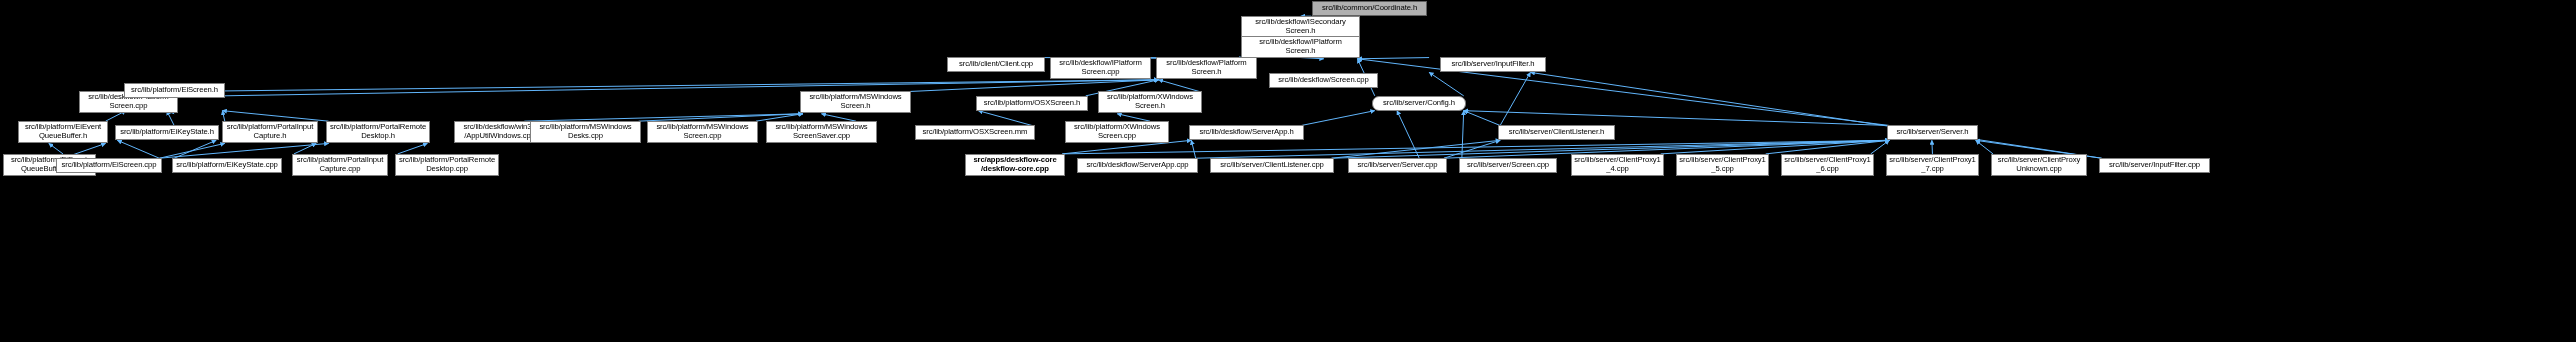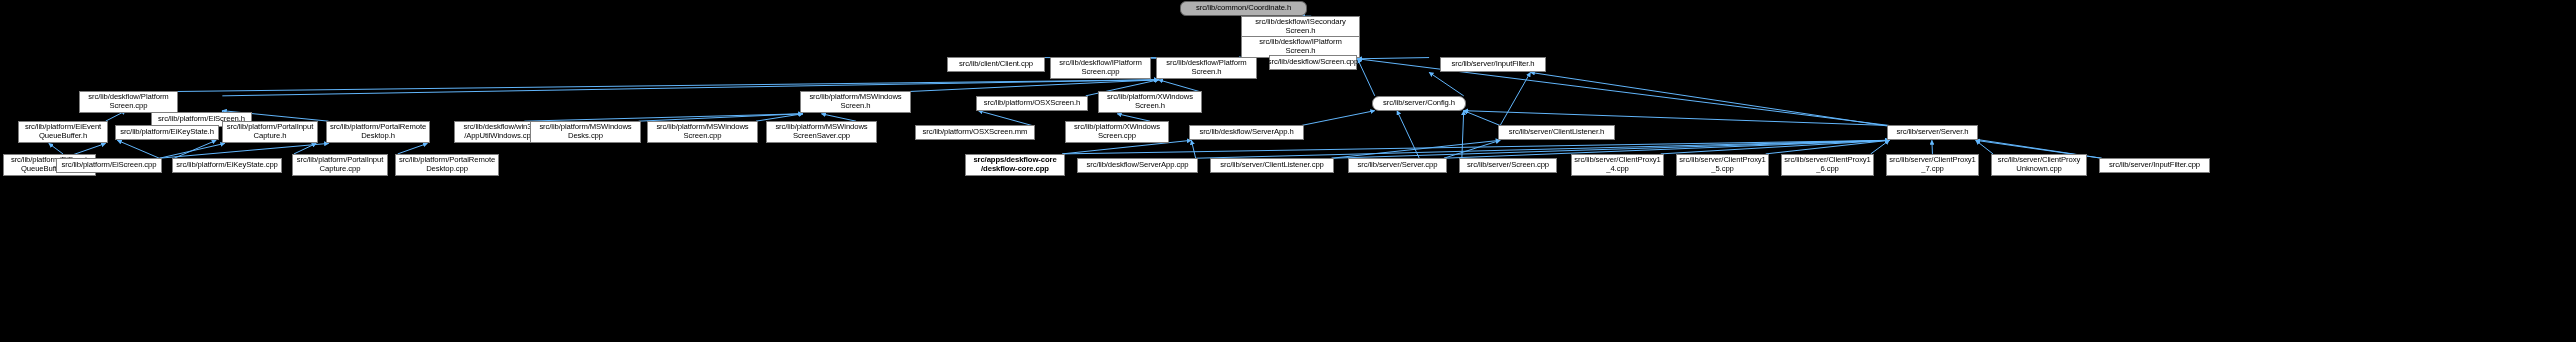--- a/index.html
+++ b/index.html
@@ -105,35 +105,35 @@
       <line x1="2338" y1="256" x2="3059" y2="227" stroke="#63b8ff" stroke-width="1.6" marker-end="url(#arrow)"></line>
       <line x1="2689" y1="249" x2="3059" y2="227" stroke="#63b8ff" stroke-width="1.6" marker-end="url(#arrow)"></line>
       <line x1="2859" y1="249" x2="3059" y2="227" stroke="#63b8ff" stroke-width="1.6" marker-end="url(#arrow)"></line>
       <line x1="3029" y1="249" x2="3059" y2="227" stroke="#63b8ff" stroke-width="1.6" marker-end="url(#arrow)"></line>
       <line x1="3129" y1="249" x2="3128" y2="227" stroke="#63b8ff" stroke-width="1.6" marker-end="url(#arrow)"></line>
       <line x1="3227" y1="249" x2="3199" y2="227" stroke="#63b8ff" stroke-width="1.6" marker-end="url(#arrow)"></line>
       <line x1="3403" y1="256" x2="3199" y2="227" stroke="#63b8ff" stroke-width="1.6" marker-end="url(#arrow)"></line>
       <line x1="1720" y1="249" x2="3059" y2="227" stroke="#63b8ff" stroke-width="1.6" marker-end="url(#arrow)"></line>
     </svg>
   <div id="nodes-layer">
-      <div class="node root" style="left: 1180px; top: 1.2px; width: 127px; height: 15px; border-radius: 6px;">src/lib/common/Coordinate.h</div>
+      <div class="node root" style="left: 1312px; top: 1.2px; width: 115px; height: 15px;">src/lib/common/Coordinate.h</div>
       <div class="node" style="left: 1241px; top: 16px; width: 119px; height: 22px;">src/lib/deskflow/ISecondary
 Screen.h</div>
       <div class="node" style="left: 1241px; top: 36px; width: 119px; height: 22px;">src/lib/deskflow/IPlatform
 Screen.h</div>
       <div class="node" style="left: 947px; top: 57px; width: 98px; height: 15px;">src/lib/client/Client.cpp</div>
       <div class="node" style="left: 1050px; top: 57px; width: 101px; height: 22px;">src/lib/deskflow/IPlatform
 Screen.cpp</div>
       <div class="node" style="left: 1156px; top: 57px; width: 101px; height: 22px;">src/lib/deskflow/Platform
 Screen.h</div>
-      <div class="node" style="left: 1269px; top: 55px; width: 88px; height: 15px;">src/lib/deskflow/Screen.cpp</div>
+      <div class="node" style="left: 1269px; top: 73px; width: 109px; height: 15px;">src/lib/deskflow/Screen.cpp</div>
       <div class="node" style="left: 1427px; top: 57px; width: 106px; height: 15px; margin-left: 13px;">src/lib/server/InputFilter.h</div>
       <div class="node" style="left: 79px; top: 91px; width: 99px; height: 22px;">src/lib/deskflow/Platform
 Screen.cpp</div>
-      <div class="node" style="left: 124px; top: 112px; width: 101px; height: 15px; margin-left: 27px;">src/lib/platform/EiScreen.h</div>
+      <div class="node" style="left: 124px; top: 83px; width: 101px; height: 15px;">src/lib/platform/EiScreen.h</div>
       <div class="node" style="left: 800px; top: 91px; width: 111px; height: 22px;">src/lib/platform/MSWindows
 Screen.h</div>
       <div class="node" style="left: 976px; top: 96px; width: 112px; height: 15px;">src/lib/platform/OSXScreen.h</div>
       <div class="node" style="left: 1098px; top: 91px; width: 104px; height: 22px;">src/lib/platform/XWindows
 Screen.h</div>
       <div class="node" style="left: 1372px; top: 96px; width: 94px; height: 15px; border-radius: 7px;">src/lib/server/Config.h</div>
       <div class="node" style="left: 18px; top: 121px; width: 90px; height: 22px;">src/lib/platform/EiEvent
 QueueBuffer.h</div>
       <div class="node" style="left: 115px; top: 125px; width: 104px; height: 15px;">src/lib/platform/EiKeyState.h</div>
       <div class="node" style="left: 222px; top: 121px; width: 96px; height: 22px;">src/lib/platform/PortalInput

